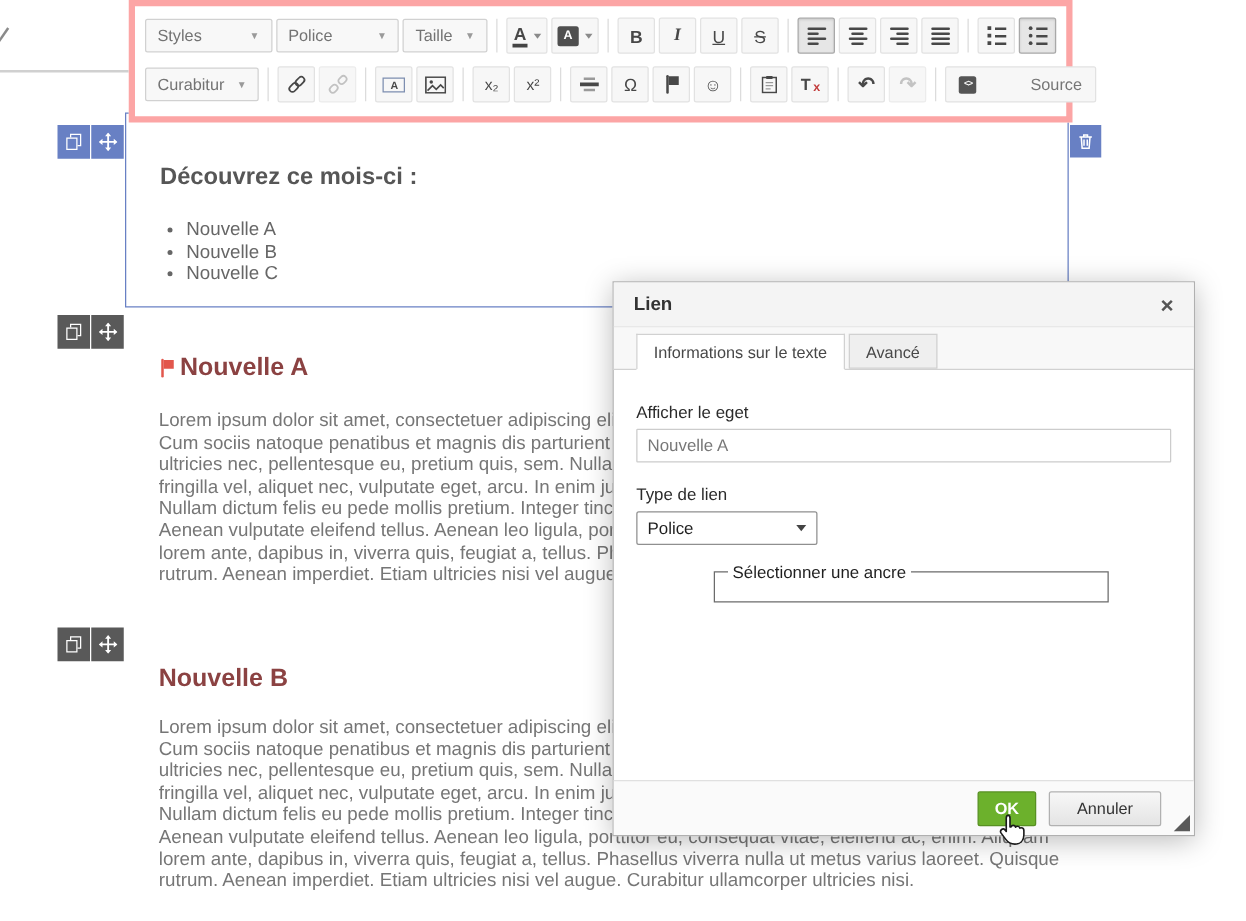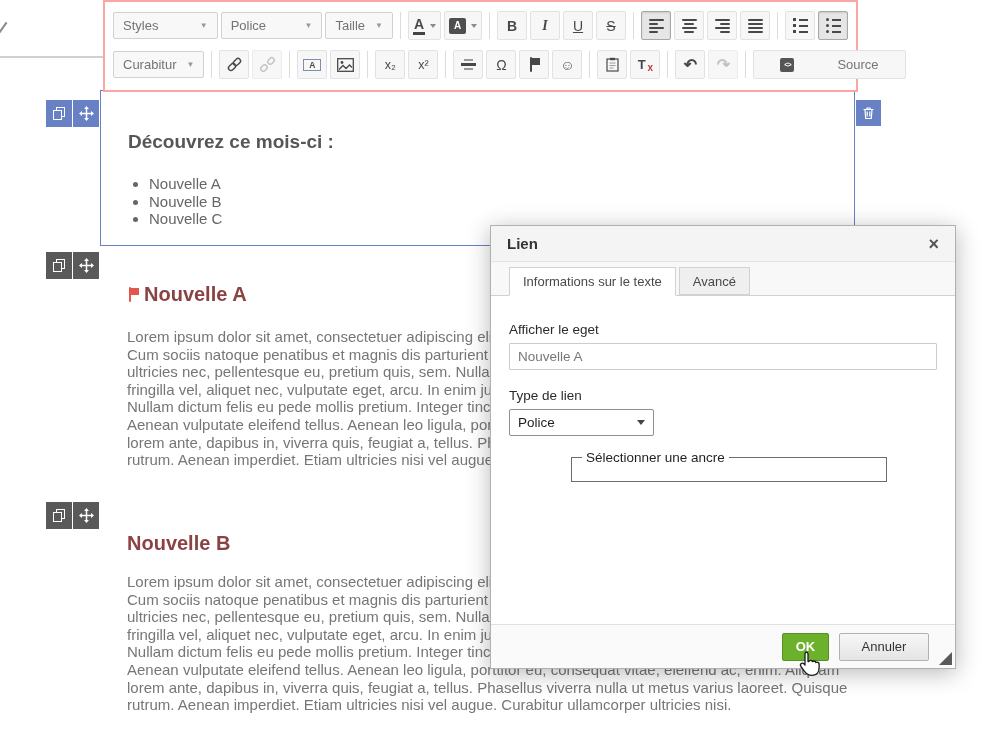--- a/index.html
+++ b/index.html
@@ -11,21 +11,21 @@
     overflow: hidden;
   }
 
   
   .corner-mark { position:absolute; left:1px; top:21px; width:2px; height:16px; background:#8a8a8a; transform:rotate(35deg); }
   .top-line { position:absolute; left:0; top:56px; width:103px; height:2px; background:#d0d0d0; }
 
   
   .toolbar {
     position:absolute; left:103px; top:0; width:755px;
-    background:#fff; border:2px solid #fca5a5;
+    background:#fff; border:5px solid #fca5a5;
     padding:4px 8px 6px; z-index:5;
   }
   .tb-row { display:flex; align-items:center; height:39px; gap:3px; }
   .combo {
     display:inline-flex; align-items:center; justify-content:space-between;
     height:27px; border:1px solid #d1d1d1; border-radius:2px; background:#f8f8f8;
     padding:0 9px; color:#737373; font-size:13px; cursor:default;
   }
   .combo .car { color:#9a9a9a; font-size:8px; margin-left:10px; }
   .combo.w-styles{width:110px}.combo.w-police{width:107px}.combo.w-taille{width:70px}.combo.w-vars{width:110px}
@@ -309,21 +309,21 @@
         <span class="tx-x">x</span>
     </div>
     <span class="sep"></span>
     <div class="tbtn undo-g">
         <span>↶</span>
       </div>
     <div class="tbtn undo-g dis">
         <span>↷</span>
       </div>
     <span class="sep"></span>
-    <div class="tbtn" style="padding:0 26px;gap:38px;">
+    <div class="tbtn" style="padding:0 10px;gap:38px;">
       <span class="src-box">&lt;&gt;</span>
       <span class="src-label">Source</span>
     </div>
   </div>
 </div>
 
 <div class="handles blue" style="left:46px; top:100px;">
   <span class="h">
       <span class="copy"></span>
     </span>

